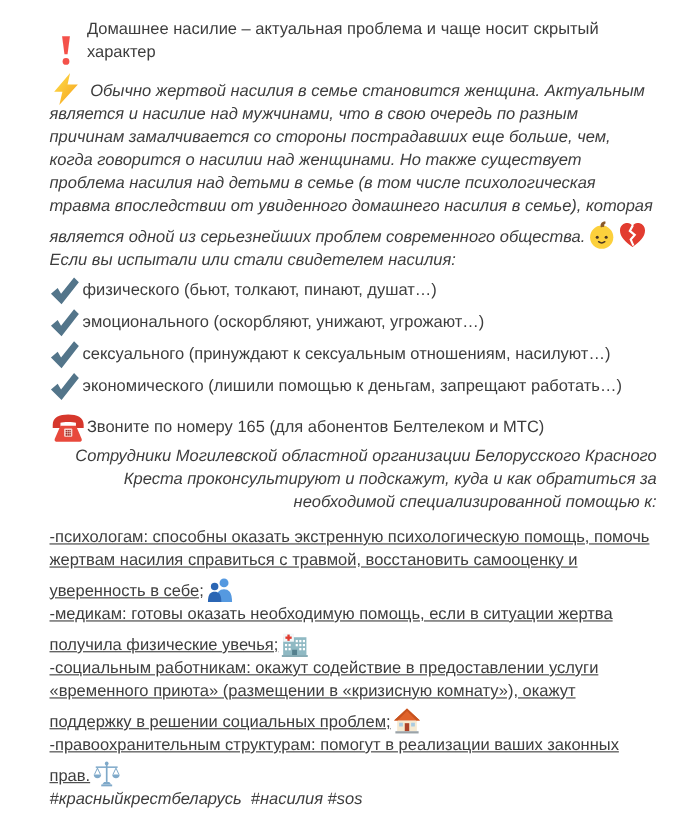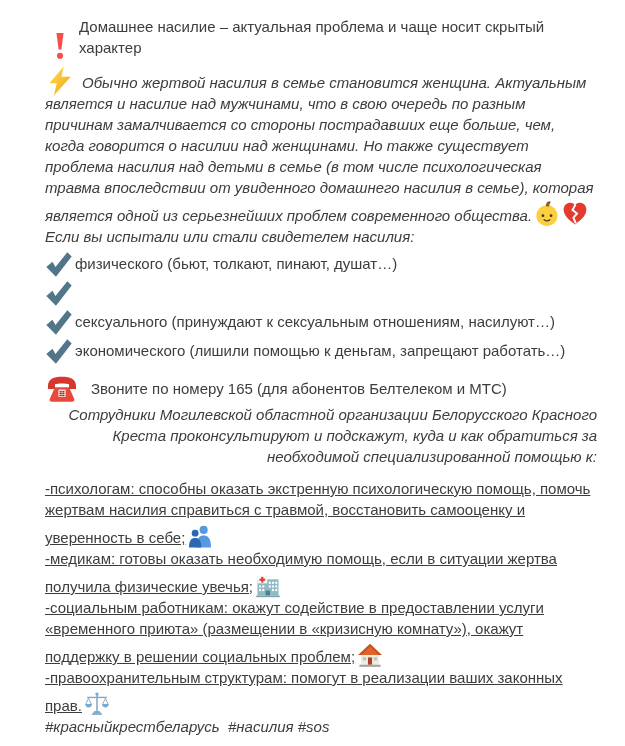--- a/index.html
+++ b/index.html
@@ -20,21 +20,21 @@
   .trail{margin-left:2px;}
   .row{display:flex;align-items:flex-end;}
   .title-row{gap:4px;margin-top:4px;align-items:flex-end;}
   .title-row .txt{padding-bottom:3px;}
   p.para{margin:0;font-style:italic;}
   .intro{margin-top:13px;}
   .witness{margin-top:13px;}
   .checklist{margin-top:3px;}
   .check-row{display:flex;align-items:center;gap:2px;margin-top:1px;}
   .check-row .txt{padding-bottom:1px;}
-  .phone-row{gap:12px;margin-top:9px;}
+  .phone-row{gap:0;margin-top:9px;}
   .phone-row .txt{padding-bottom:5px;}
   .staff{margin-top:12px;text-align:right;}
   .help{margin-top:11px;text-decoration:underline;}
   .help p{margin:0;}
   .hashtags{margin-top:13px;white-space:pre-wrap;}
 </style>
 </head>
 <body>
 
 <div class="doc">
@@ -86,20 +86,21 @@
           </svg>
       </span>
       <span class="txt">физического (бьют, толкают, пинают, душат…)</span>
     </div>
     <div class="check-row">
       <span class="icon i28">
         <svg viewBox="0 0 32 32">
             <polygon points="1.5,19.5 8.5,13.5 12,19.5 25.5,2.5 30.5,7.5 12.5,30.5" fill="#53758a"></polygon>
           </svg>
       </span>
+      <span class="txt">эмоционального (оскорбляют, унижают, угрожают…)</span>
     </div>
     <div class="check-row">
       <span class="icon i28">
         <svg viewBox="0 0 32 32">
             <polygon points="1.5,19.5 8.5,13.5 12,19.5 25.5,2.5 30.5,7.5 12.5,30.5" fill="#53758a"></polygon>
           </svg>
       </span>
       <span class="txt">сексуального (принуждают к сексуальным отношениям, насилуют…)</span>
     </div>
     <div class="check-row">

